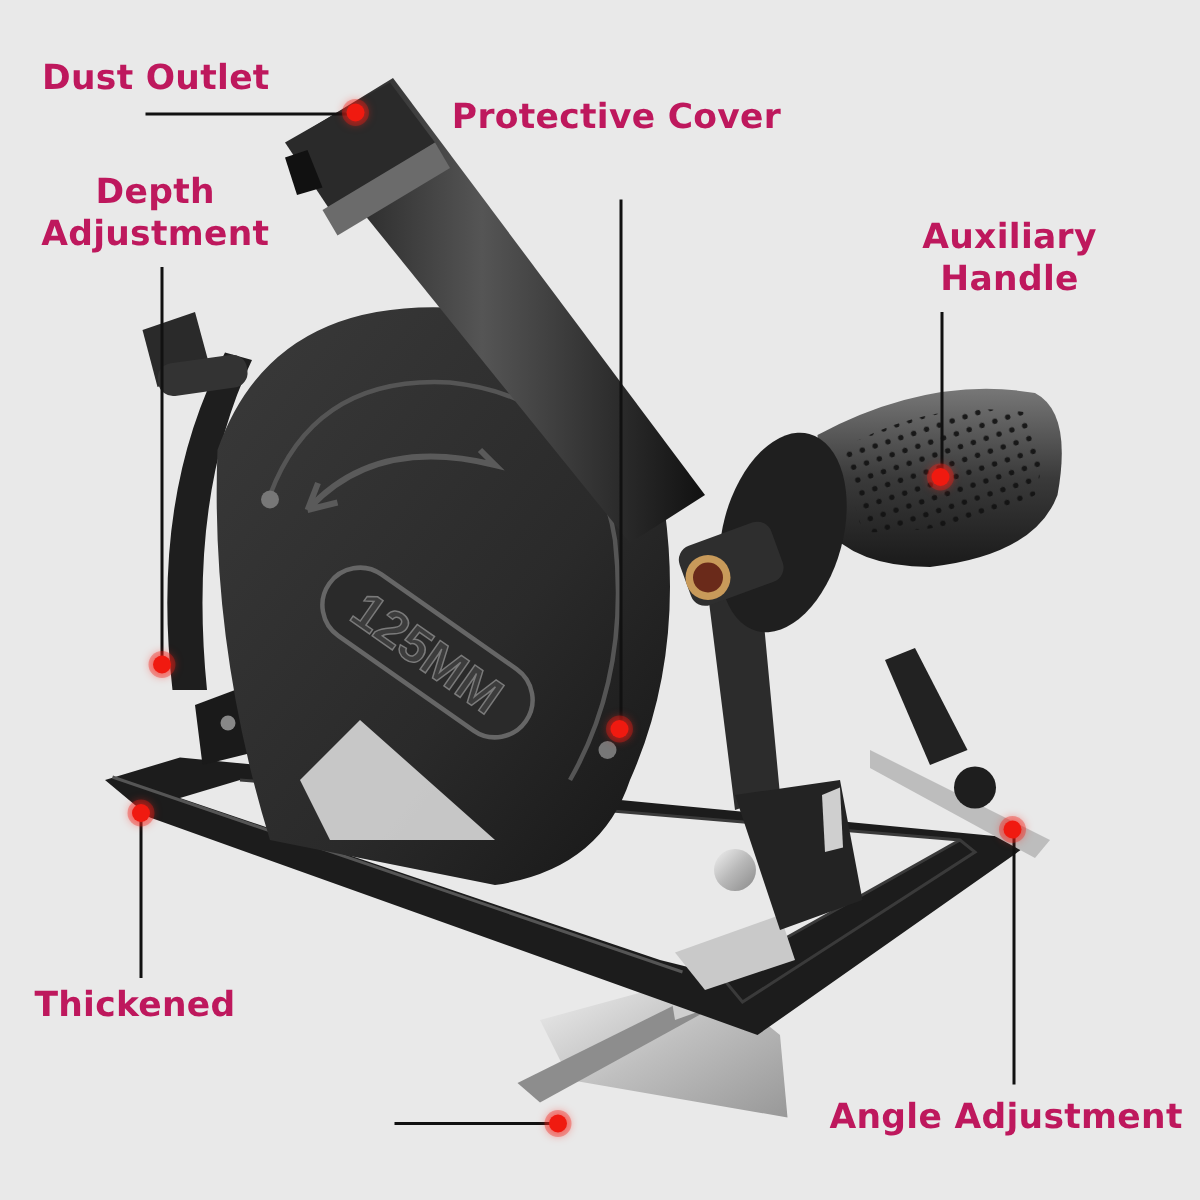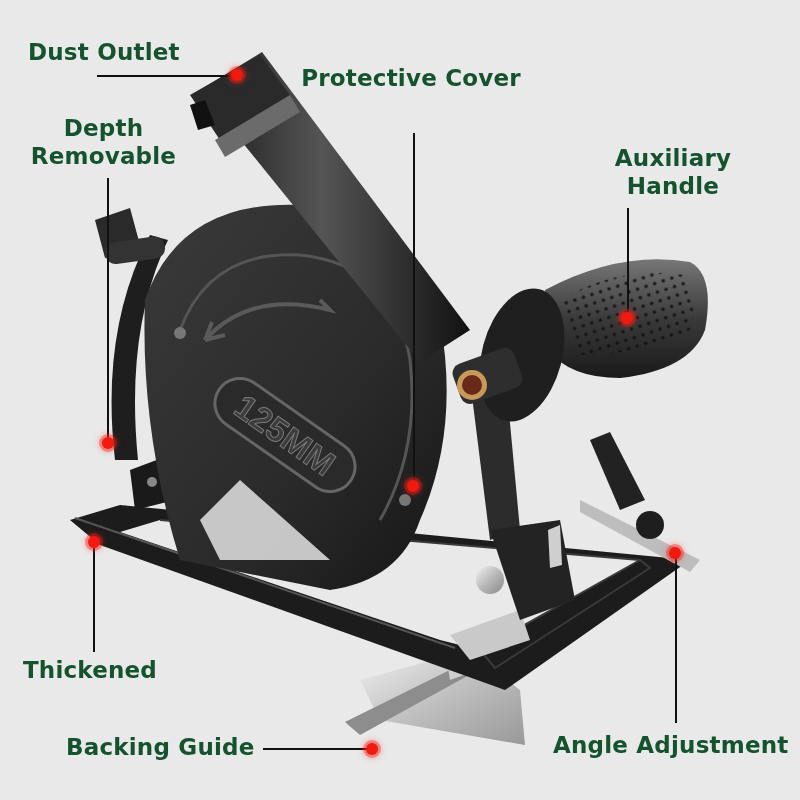--- a/index.html
+++ b/index.html
@@ -5,21 +5,21 @@
   html, body { margin: 0; padding: 0; }
   body {
     width: 800px; height: 800px; overflow: hidden;
     background: #e9e9e9;
     font-family: "DejaVu Sans", sans-serif;
     position: relative;
   }
   .stage { position: absolute; left: 0; top: 0; width: 800px; height: 800px; }
   .label {
     position: absolute;
-    color: #14532d;
+    color: #be185d;
     font-weight: bold;
     font-size: 23px;
     line-height: 28px;
     text-align: center;
     white-space: nowrap;
     letter-spacing: 0.2px;
   }
   .label span { display: block; }
   .leader { position: absolute; background: #111; }
   .dot {
@@ -142,28 +142,25 @@
   <div class="dot" style="left:675px; top:553px;"></div>
 
   <div class="label" style="left:28px; top:38px;">
     <span>Dust Outlet</span>
   </div>
   <div class="label" style="left:300px; top:64px; width:222px;">
     <span>Protective Cover</span>
   </div>
   <div class="label" style="left:26px; top:114px; width:155px;">
     <span>Depth</span>
-    <span>Removable</span>
+    <span>Adjustment</span>
   </div>
   <div class="label" style="left:568px; top:144px; width:122px;margin-left:44px;">
     <span>Auxiliary</span>
     <span>Handle</span>
   </div>
   <div class="label" style="left:4px; top:656px; width:172px;">
     <span>Thickened</span>
   </div>
-  <div class="label" style="left:66px; top:733px;">
-    <span>Backing Guide</span>
-  </div>
   <div class="label" style="left:553px; top:731px;text-align:right;">
     <span>Angle Adjustment</span>
   </div>
 </div>
 
 </body></html>

